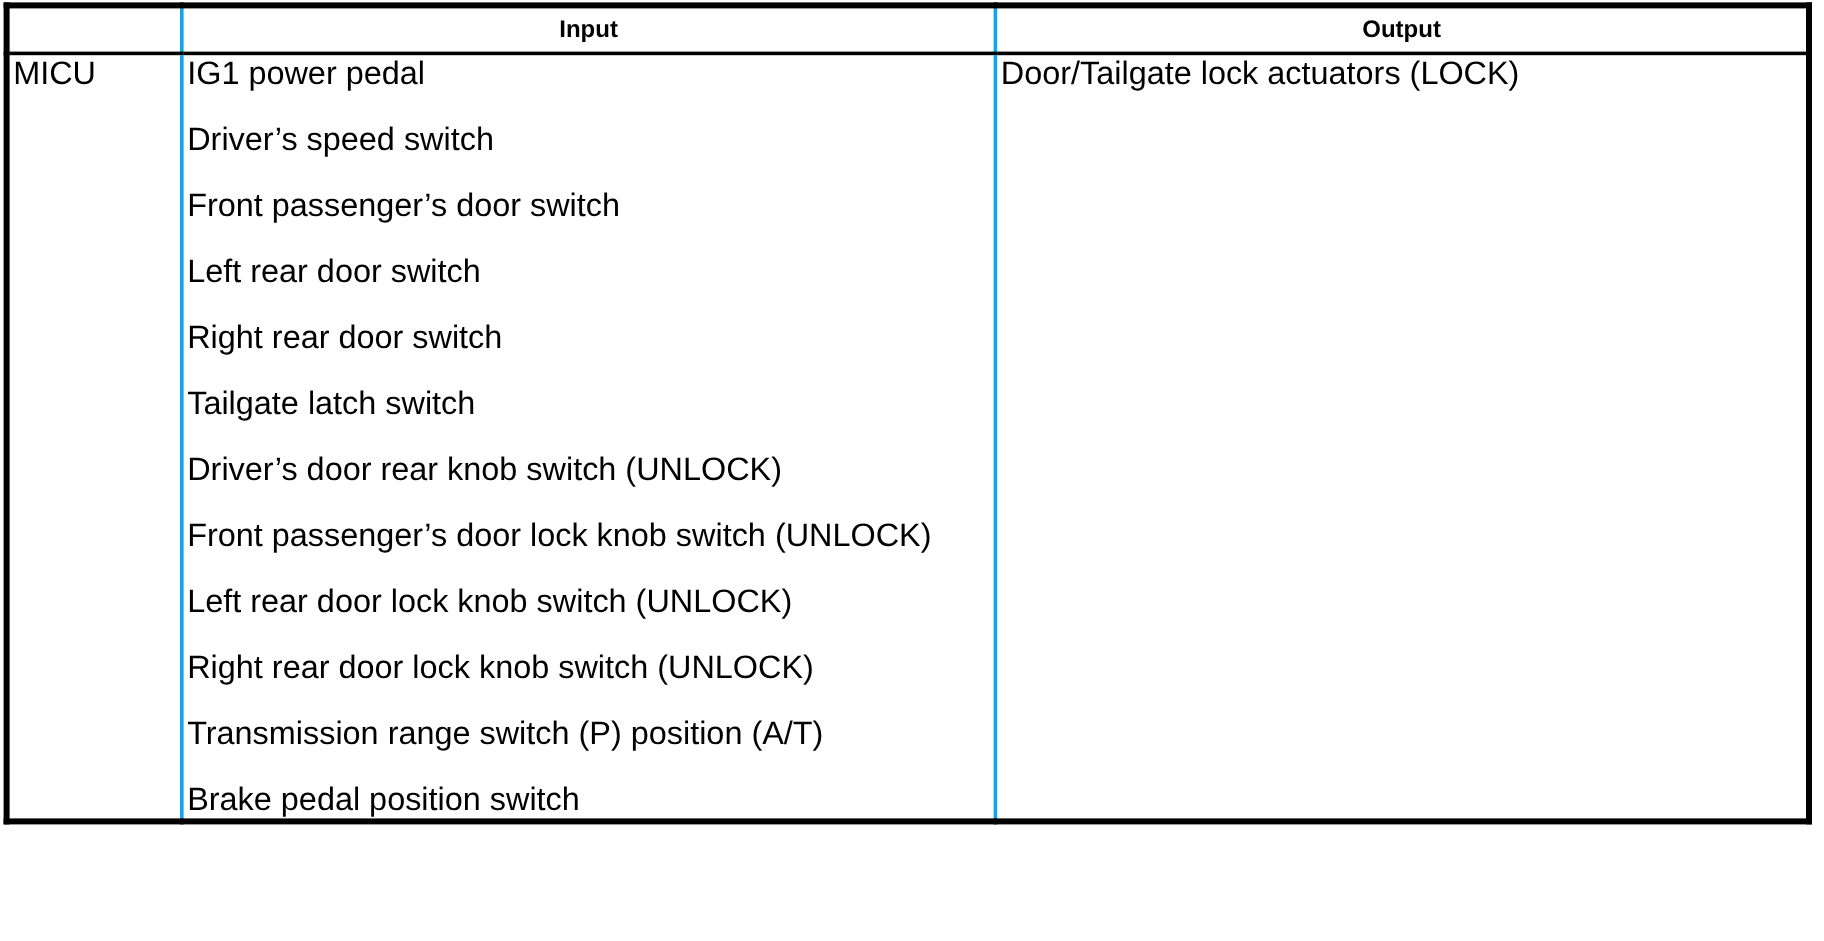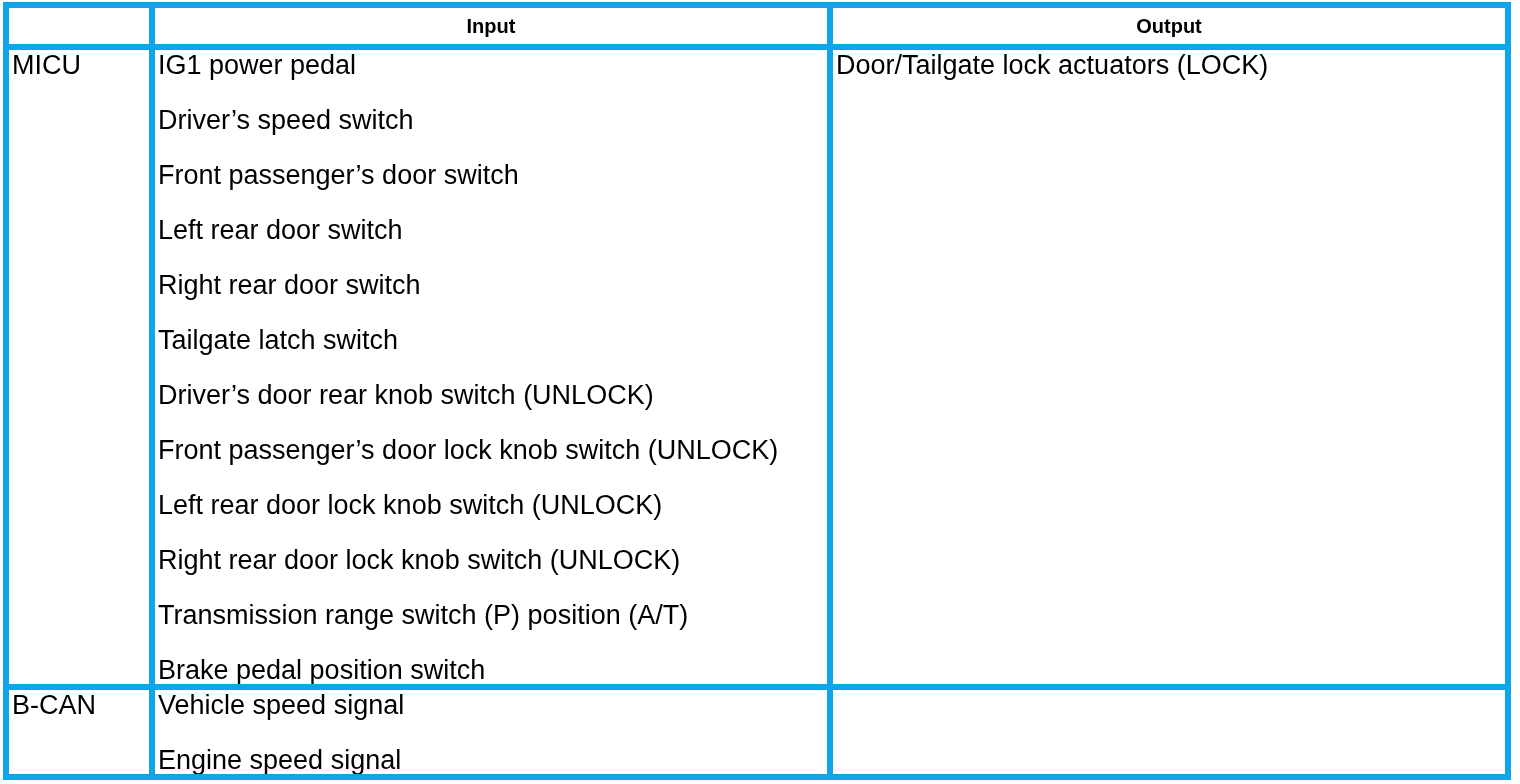--- a/index.html
+++ b/index.html
@@ -22,21 +22,21 @@
     border-collapse: collapse;
     table-layout: fixed;
     border: 5px solid #000000;
     width: 1507px;
   }
   .io-table col.c1 { width: 146px; }
   .io-table col.c2 { width: 678px; }
   .io-table col.c3 { width: 678px; }
 
   .io-table th, .io-table td {
-    border: 6px solid #0ea5e9;
+    border: 3px solid #0ea5e9;
     overflow: hidden;
   }
   .io-table thead th {
     height: 36px;
     border-bottom: 3px solid #000000;
     font-size: 20px;
     font-weight: bold;
     text-align: center;
     vertical-align: middle;
     padding: 0;
@@ -93,24 +93,14 @@
         <div class="cell-item">Front passenger’s door lock knob switch (UNLOCK)</div>
         <div class="cell-item">Left rear door lock knob switch (UNLOCK)</div>
         <div class="cell-item">Right rear door lock knob switch (UNLOCK)</div>
         <div class="cell-item">Transmission range switch (P) position (A/T)</div>
         <div class="cell-item">Brake pedal position switch</div>
       </td>
       <td>
         <div class="cell-item">Door/Tailgate lock actuators (LOCK)</div>
       </td>
     </tr>
-    <tr class="row-bcan">
-      <td>
-        <div class="src-label">B-CAN</div>
-      </td>
-      <td>
-        <div class="cell-item">Vehicle speed signal</div>
-        <div class="cell-item">Engine speed signal</div>
-      </td>
-      <td></td>
-    </tr>
   </tbody>
 </table>
 
 </body></html>

